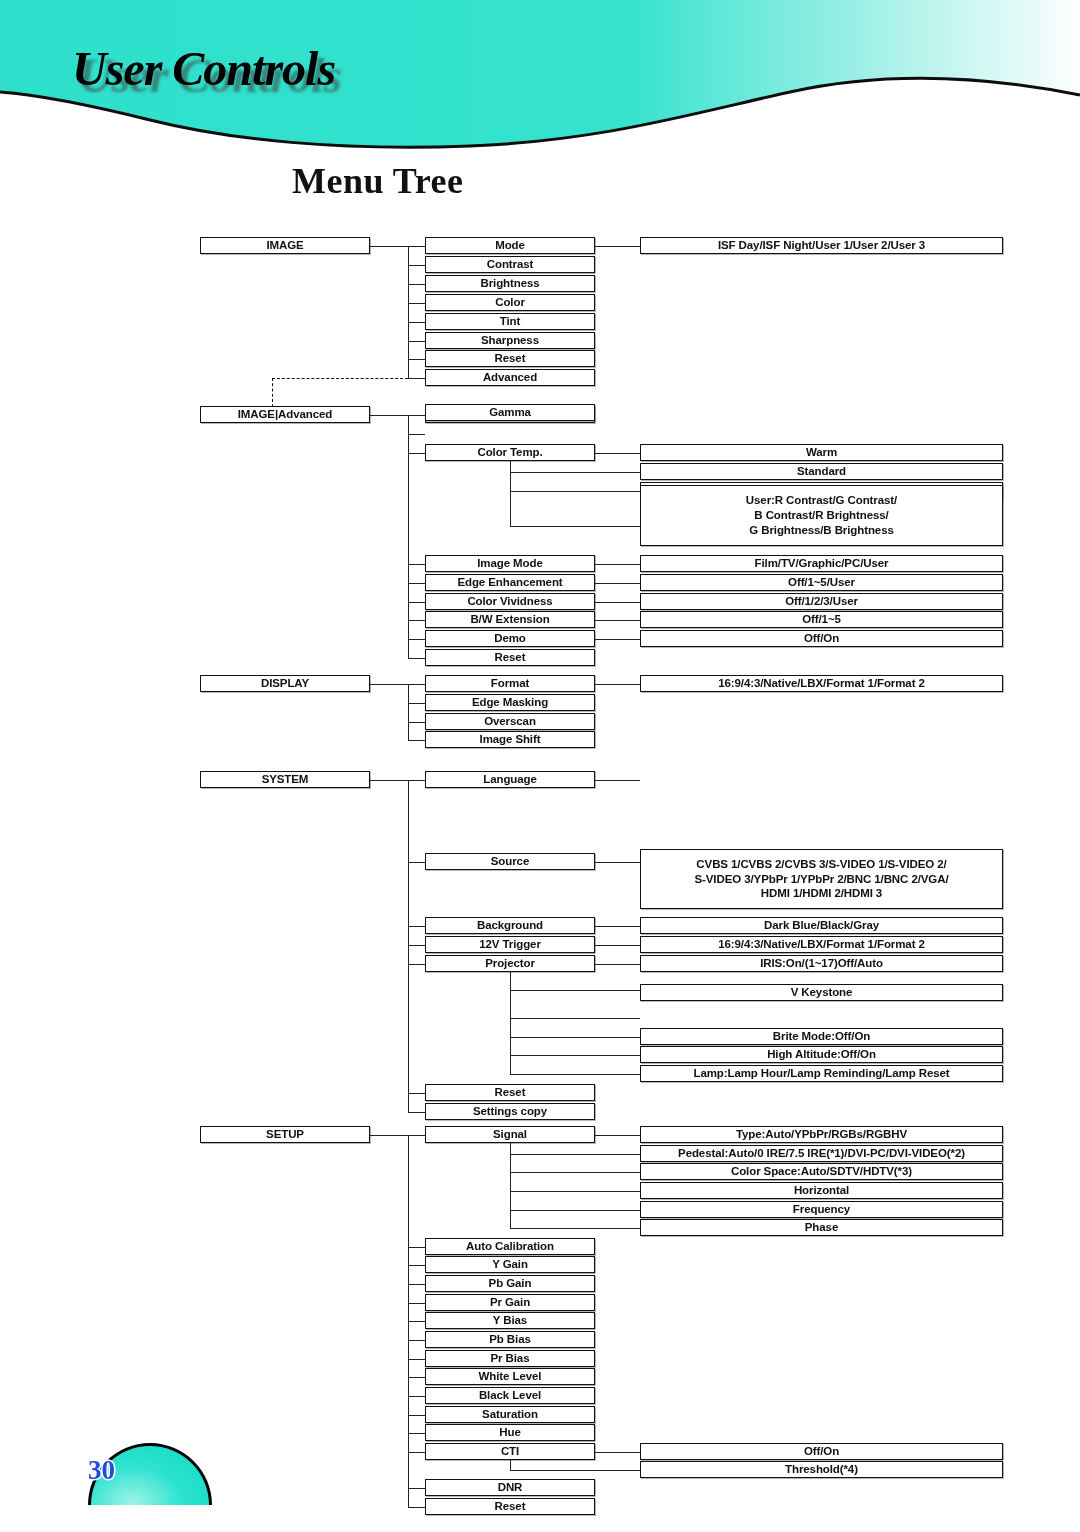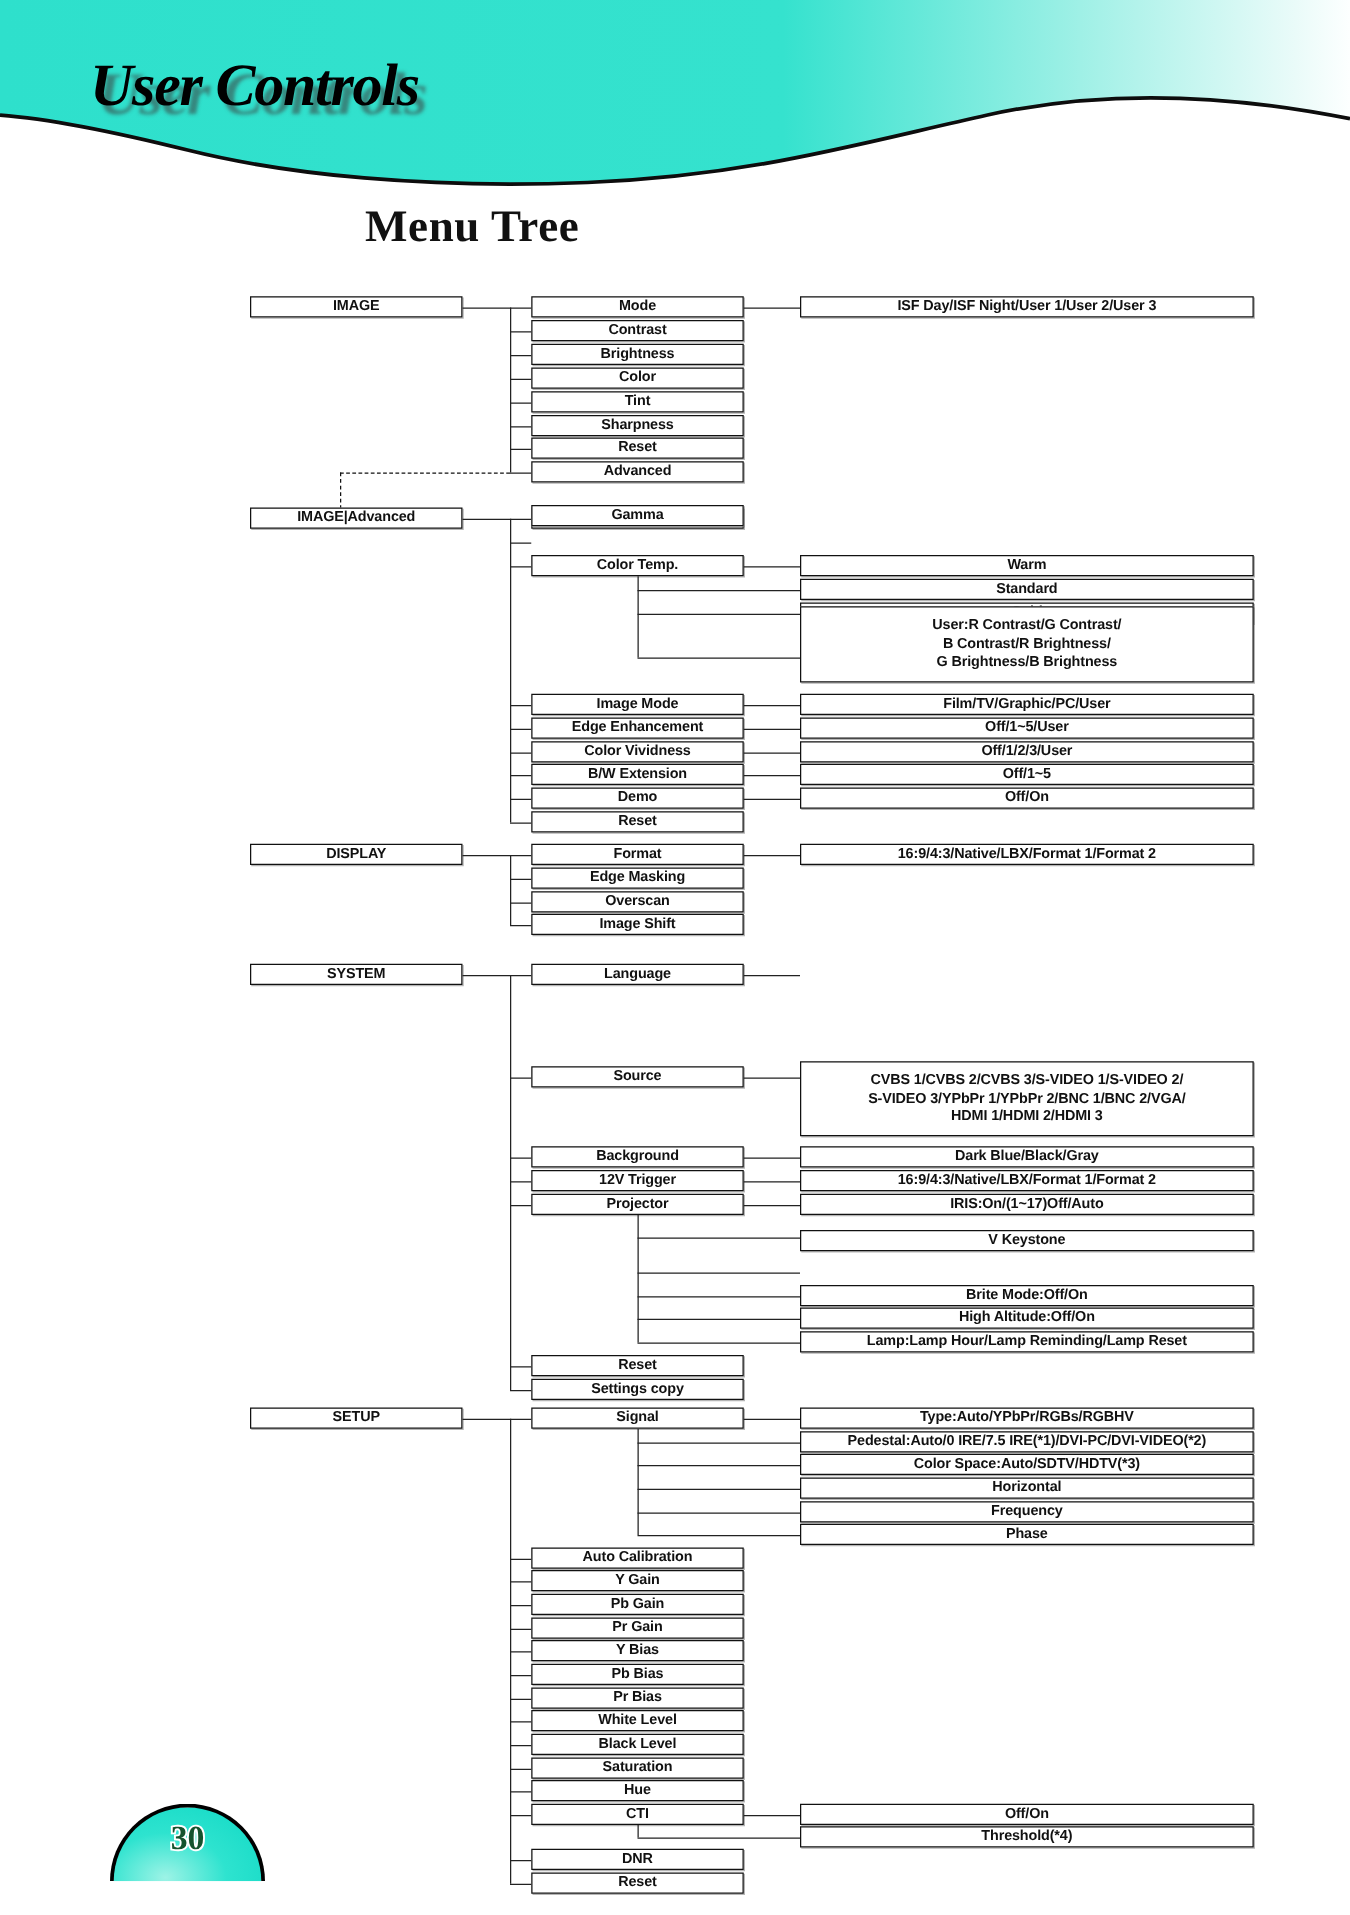--- a/index.html
+++ b/index.html
@@ -35,23 +35,22 @@
     position:absolute;left:88px;top:1443px;
     width:124px;height:62px;
     border-top-left-radius:62px 62px;
     border-top-right-radius:62px 62px;
     background:radial-gradient(ellipse at 35% 95%, #9df3e6 0%, #2ee3cf 45%, #0ed8c4 100%);
     border:3px solid #000;border-bottom:none;
     box-sizing:border-box;
   }
   #page-num-text{
     position:absolute;left:88px;top:1455px;width:124px;
-    text-align:center;
     font-family:"Liberation Serif",serif;
-    font-size:27px;font-weight:bold;color:#14532d;
+    font-size:27px;font-weight:bold;color:#1d4ed8;
     -webkit-text-stroke:3px #fff;
     paint-order:stroke fill;
   }
 
   
   #tree{position:absolute;left:0;top:0;width:1080px;height:1532px;}
   .box{
     position:absolute;box-sizing:border-box;
     border:1.6px solid #111;
     background:#fff;

